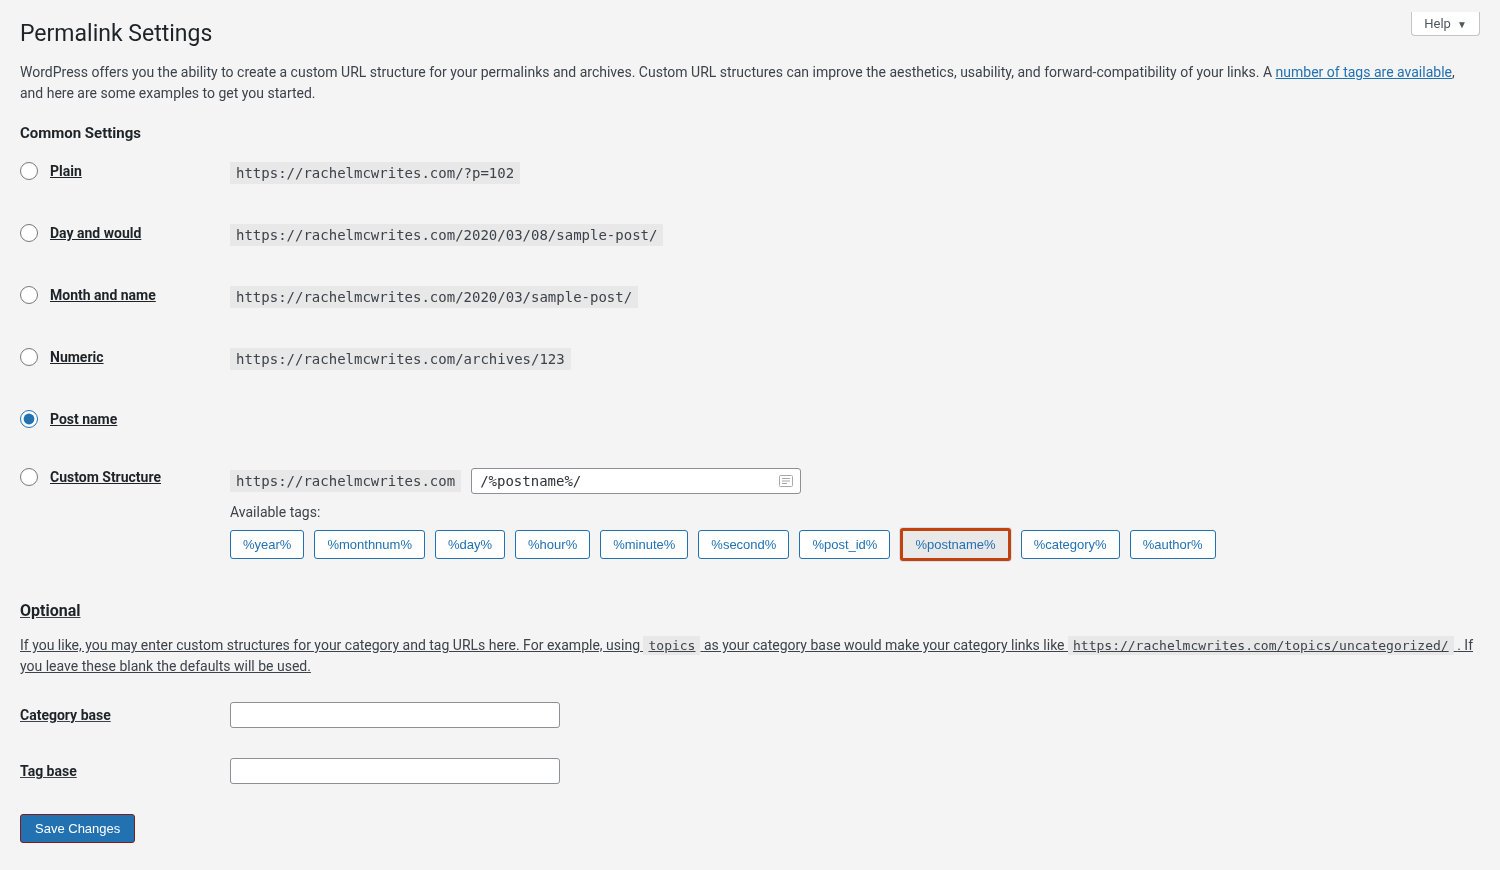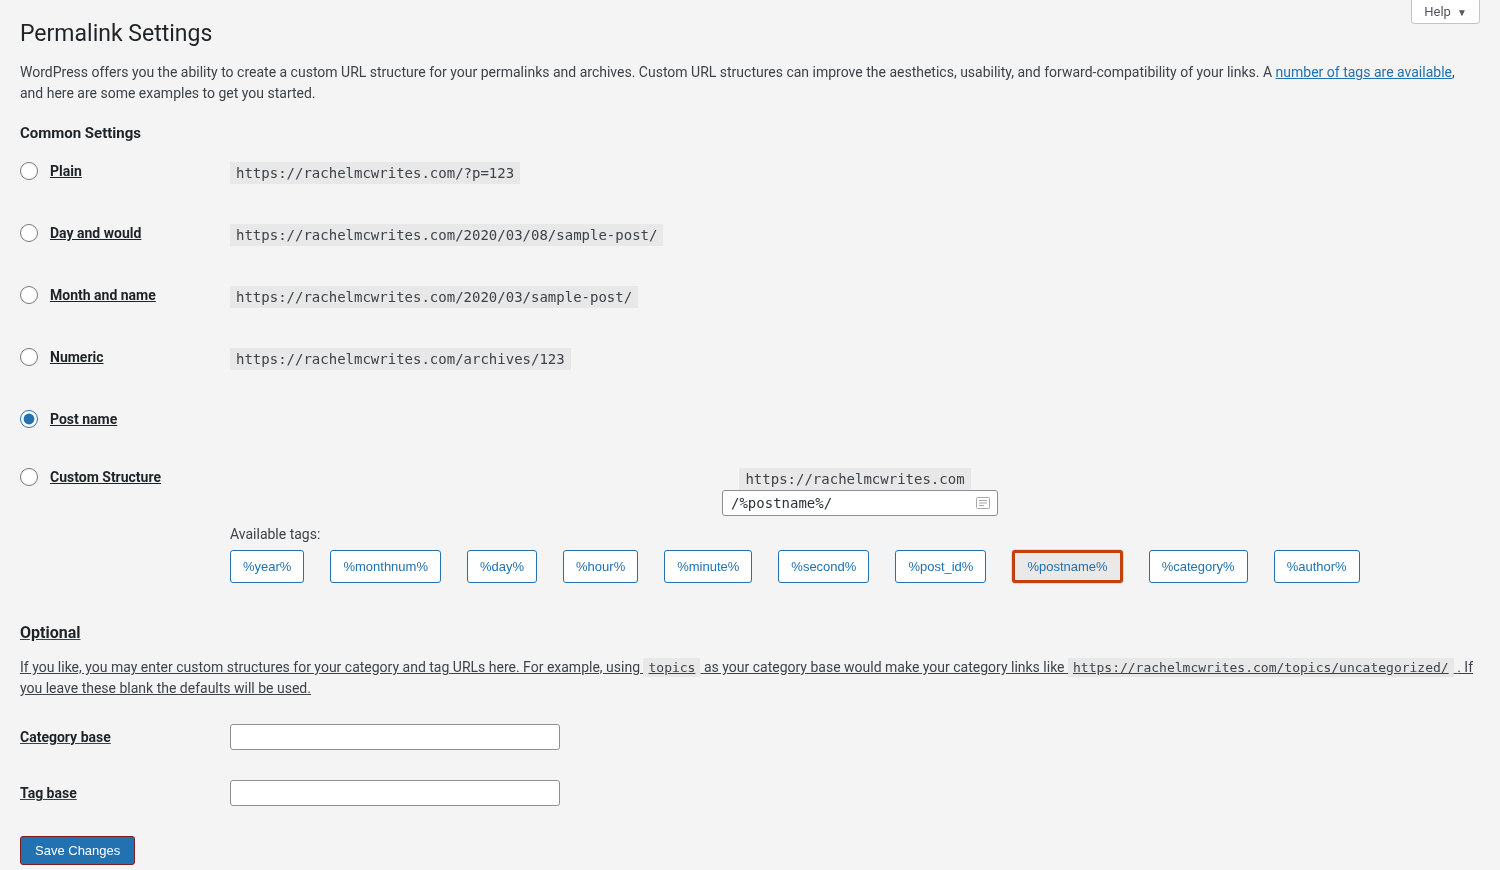--- a/index.html
+++ b/index.html
@@ -6,21 +6,21 @@
     body {
       background: #f4f4f4;
       font-family: -apple-system, BlinkMacSystemFont, "Segoe UI", Roboto, sans-serif;
       font-size: 13px;
       color: #3c434a;
       padding: 10px 20px 40px 20px;
       position: relative;
     }
     .help-tab {
       position: absolute;
-      top: 0;
+      top: 12px;
       right: 20px;
       background: #fff;
       border: 1px solid #c3c4c7;
       border-top: none;
       border-radius: 0 0 4px 4px;
       padding: 4px 12px;
       font-size: 13px;
       color: #50575e;
       cursor: pointer;
     }
@@ -71,50 +71,50 @@
     .option-value-col { flex: 1; }
     code.url-display {
       background: #e8e8e8;
       padding: 3px 6px;
       font-family: ui-monospace, "SFMono-Regular", Menlo, Consolas, monospace;
       font-size: 14px;
       color: #3c434a;
       display: inline-block;
     }
     .custom-row { align-items: flex-start; }
-    .custom-input-line { display: flex; align-items: center; flex-wrap: wrap; flex-direction: column; }
+    .custom-input-line { display: flex; align-items: center; flex-wrap: wrap; }
     .custom-text-input {
       position: relative;
       display: inline-block;
     }
     .custom-text-input input[type="text"] {
       border: 1px solid #8c8f94;
       border-radius: 3px;
       padding: 4px 28px 4px 8px;
       font-family: ui-monospace, "SFMono-Regular", Menlo, Consolas, monospace;
       font-size: 14px;
-      width: 276px;
+      width: 330px;
       background: #fff;
       color: #2c3338;
       margin-left: 10px;
     }
     .input-icon {
       position: absolute;
       right: 8px;
       top: 50%;
       transform: translateY(-50%);
       width: 14px; height: 12px;
       opacity: 0.5;
     }
     .avail-tags-label {
       font-size: 14px;
       color: #3c434a;
       margin: 10px 0 8px 0;
     }
-    .tag-chips { display: flex; flex-wrap: wrap; gap: 26px; }
+    .tag-chips { display: flex; flex-wrap: wrap; gap: 10px; align-items: center; }
     .tag-chip {
       border: 1px solid #2271b1;
       background: #fff;
       color: #2271b1;
       padding: 6px 12px;
       border-radius: 3px;
       font-size: 13px;
       cursor: pointer;
     }
     .tag-chip.active {
@@ -182,21 +182,21 @@
 </p>
 
 <h2>Common Settings</h2>
 
 <div id="options-container">
     <div class="option-row">
       <div class="option-label-col">
         <input type="radio" name="permalink" style="">
         <label>Plain</label>
       </div>
-      <div class="option-value-col"><code class="url-display">https://rachelmcwrites.com/?p=123</code></div>
+      <div class="option-value-col"><code class="url-display">https://rachelmcwrites.com/?p=102</code></div>
     </div>
     <div class="option-row">
       <div class="option-label-col">
         <input type="radio" name="permalink" style="">
         <label>Day and would</label>
       </div>
       <div class="option-value-col"><code class="url-display">https://rachelmcwrites.com/2020/03/08/sample-post/</code></div>
     </div>
     <div class="option-row">
       <div class="option-label-col">

